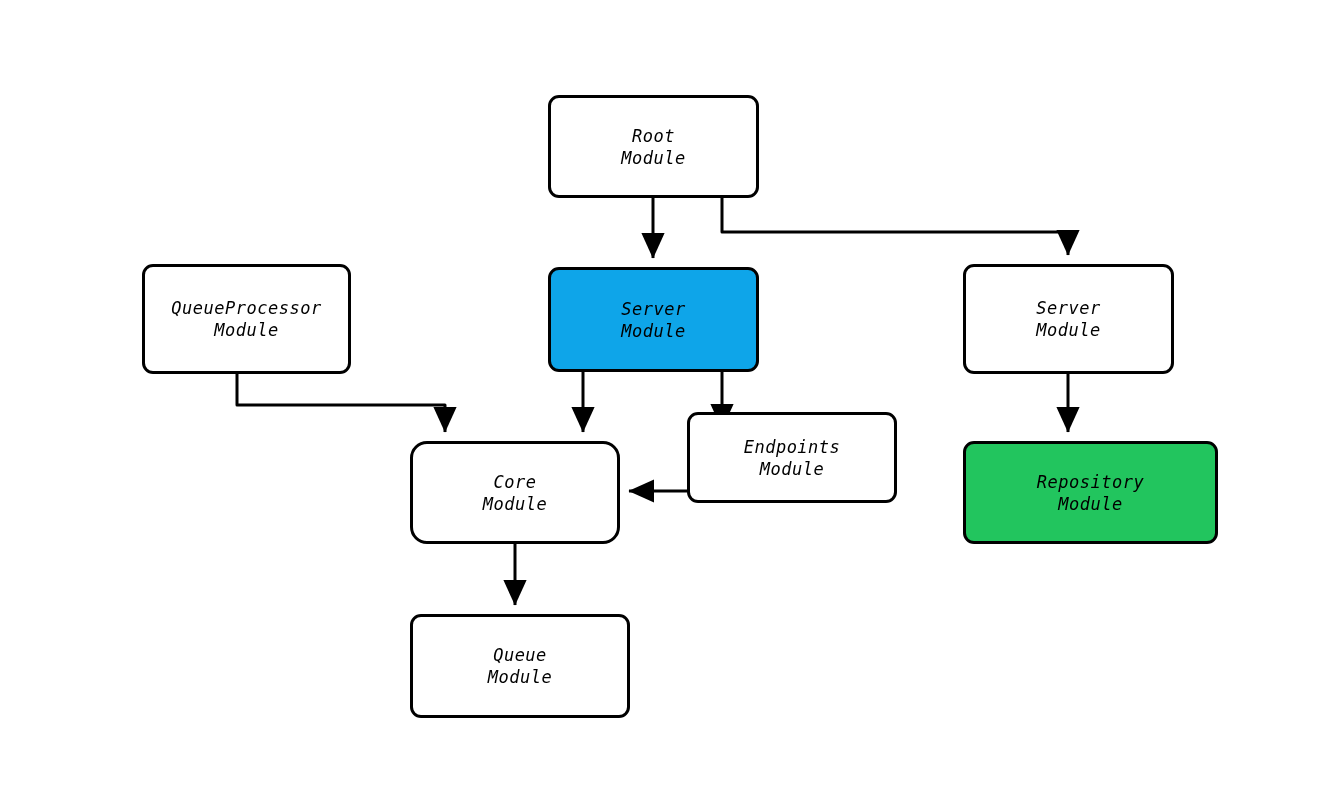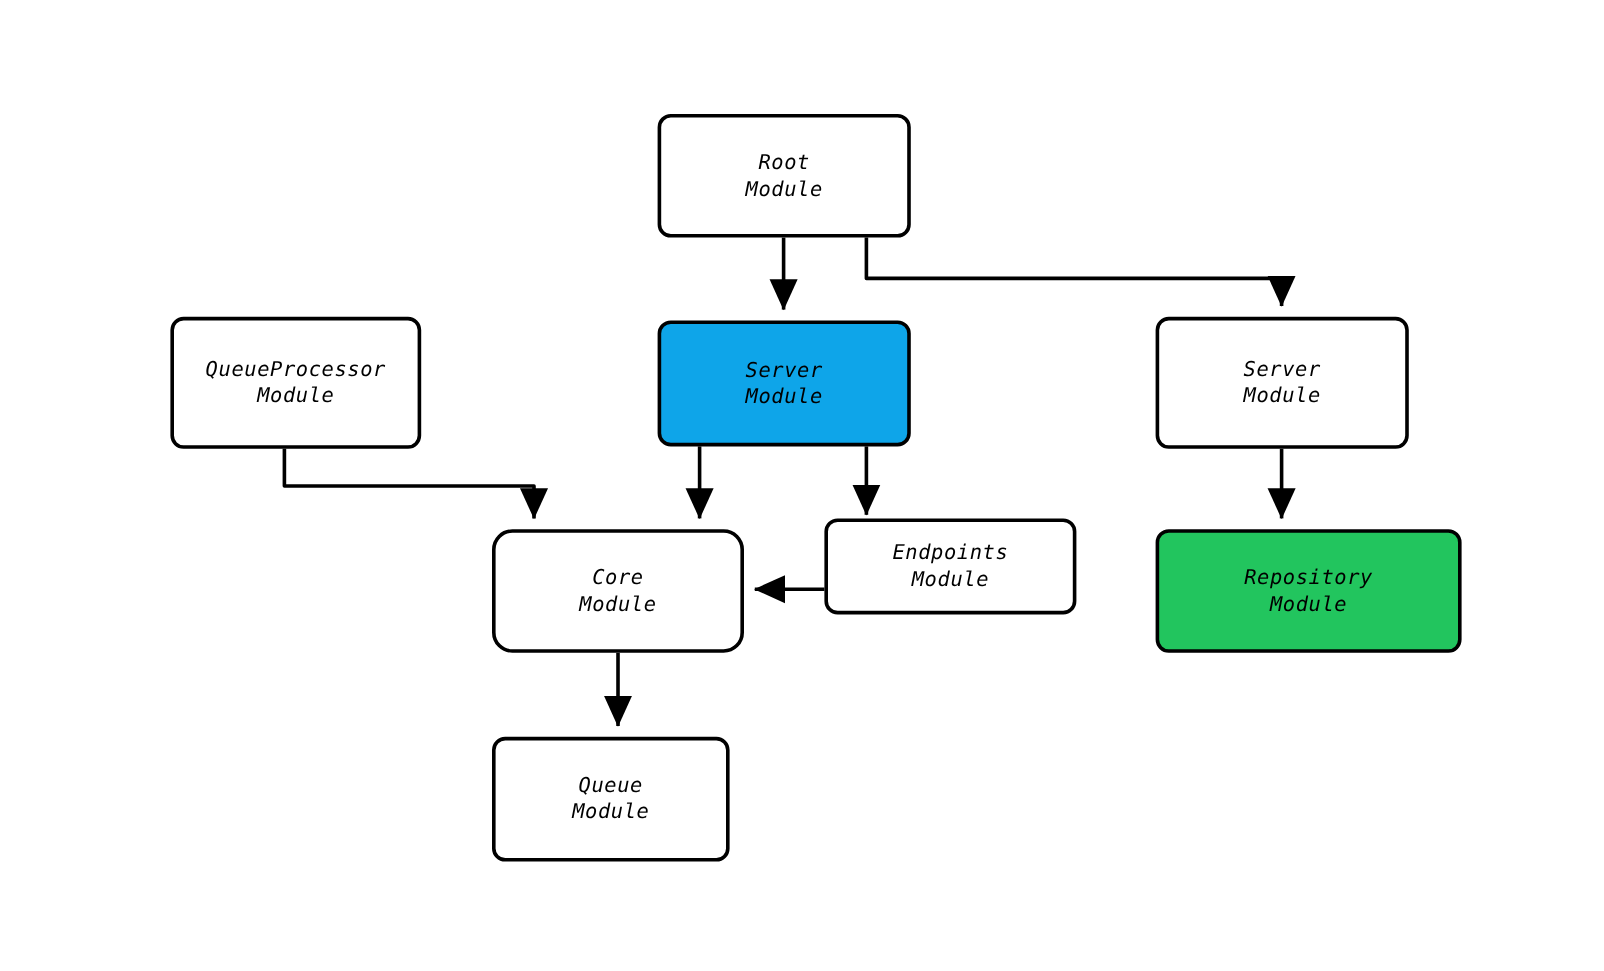--- a/index.html
+++ b/index.html
@@ -97,29 +97,29 @@
     <div class="node" style="left: 963px; top: 264px; width: 211px; height: 110px; background: rgb(255, 255, 255); border-color: rgb(0, 0, 0); border-width: 3px; border-radius: 11px;">
       <div class="node-line" style="color: rgb(0, 0, 0);">Server</div>
       <div class="node-line" style="color: rgb(0, 0, 0);">Module</div>
     </div>
 
     <div class="node" style="left: 410px; top: 441px; width: 210px; height: 103px; background: rgb(255, 255, 255); border-color: rgb(0, 0, 0); border-width: 3px; border-radius: 17px;">
       <div class="node-line" style="color: rgb(0, 0, 0);">Core</div>
       <div class="node-line" style="color: rgb(0, 0, 0);">Module</div>
     </div>
 
-    <div class="node" style="left: 687px; top: 432px; width: 210px; height: 80px; background: rgb(255, 255, 255); border-color: rgb(0, 0, 0); border-width: 3px; border-radius: 11px;">
+    <div class="node" style="left: 687px; top: 412px; width: 210px; height: 91px; background: rgb(255, 255, 255); border-color: rgb(0, 0, 0); border-width: 3px; border-radius: 11px;">
       <div class="node-line" style="color: rgb(0, 0, 0);">Endpoints</div>
       <div class="node-line" style="color: rgb(0, 0, 0);">Module</div>
     </div>
 
     <div class="node" style="left: 963px; top: 441px; width: 255px; height: 103px; background: #22c55e; border-color: rgb(0, 0, 0); border-width: 3px; border-radius: 11px;">
       <div class="node-line" style="color: rgb(0, 0, 0);">Repository</div>
       <div class="node-line" style="color: rgb(0, 0, 0);">Module</div>
     </div>
 
-    <div class="node" style="left: 410px; top: 614px; width: 198px; height: 104px; background: rgb(255, 255, 255); border-color: rgb(0, 0, 0); border-width: 3px; border-radius: 11px;">
+    <div class="node" style="left: 410px; top: 614px; width: 220px; height: 104px; background: rgb(255, 255, 255); border-color: rgb(0, 0, 0); border-width: 3px; border-radius: 11px;">
       <div class="node-line" style="color: rgb(0, 0, 0);">Queue</div>
       <div class="node-line" style="color: rgb(0, 0, 0);">Module</div>
     </div>
 
   </div>
 </div>
 
 </body></html>

